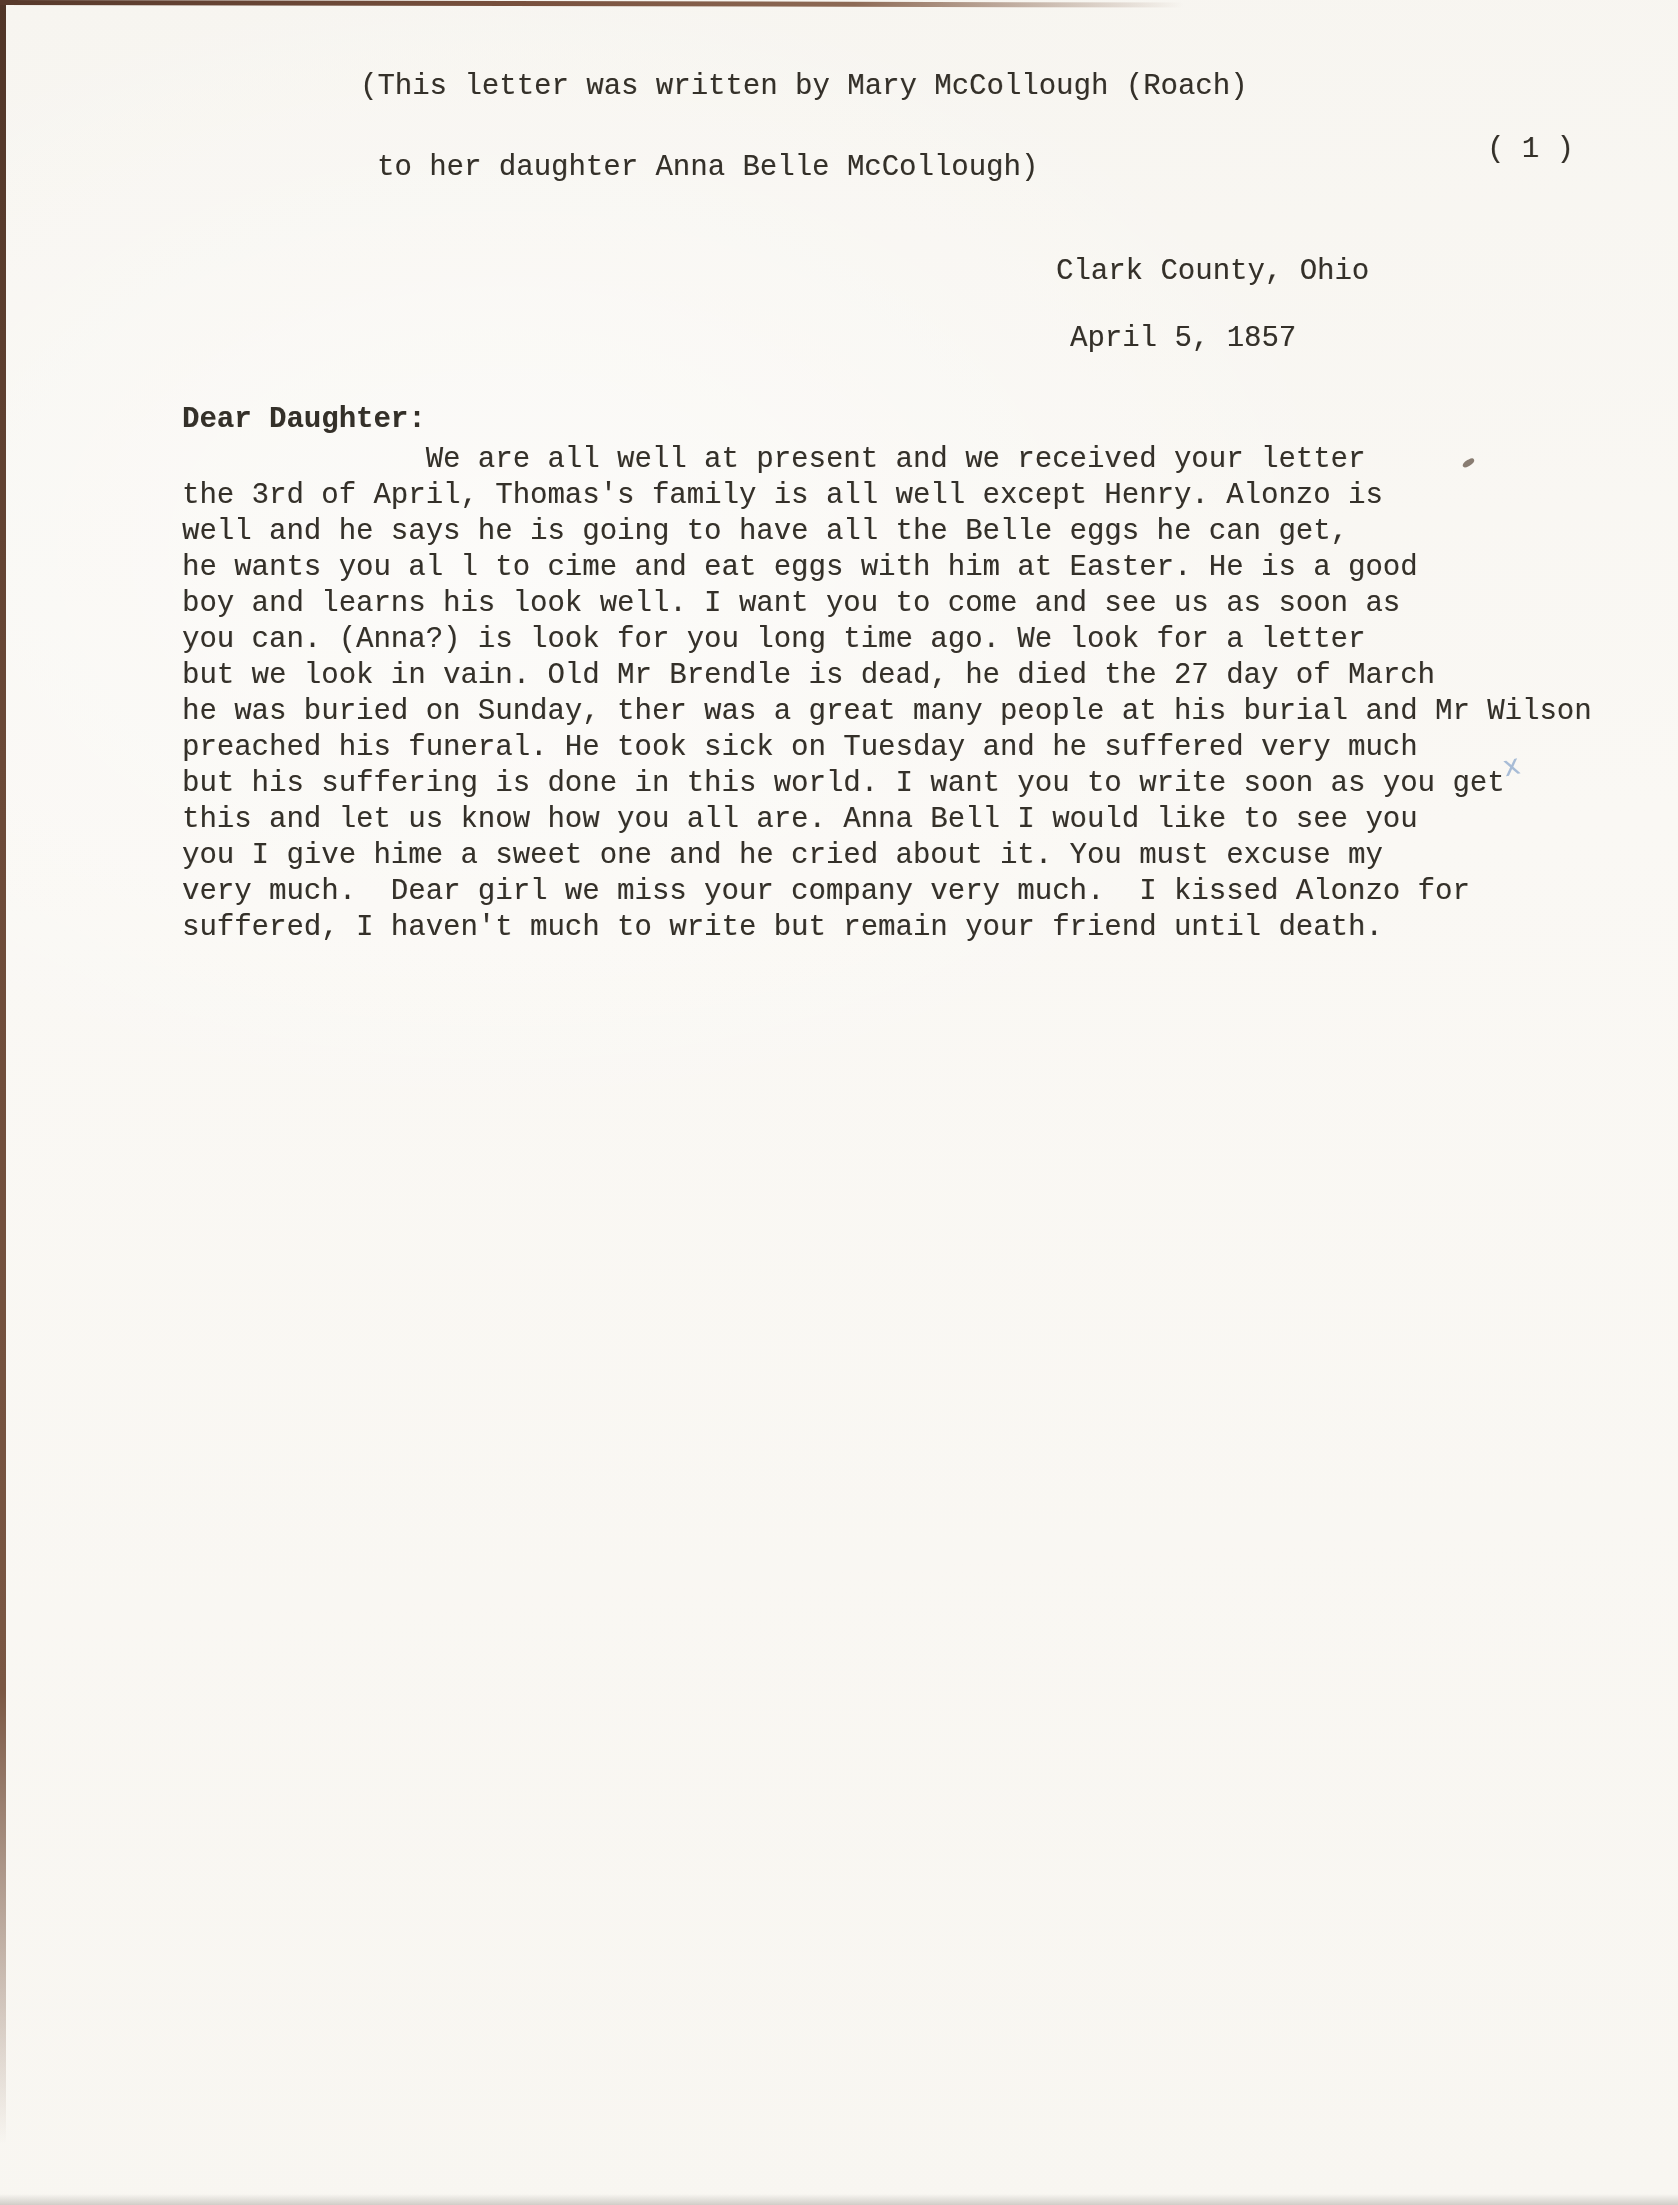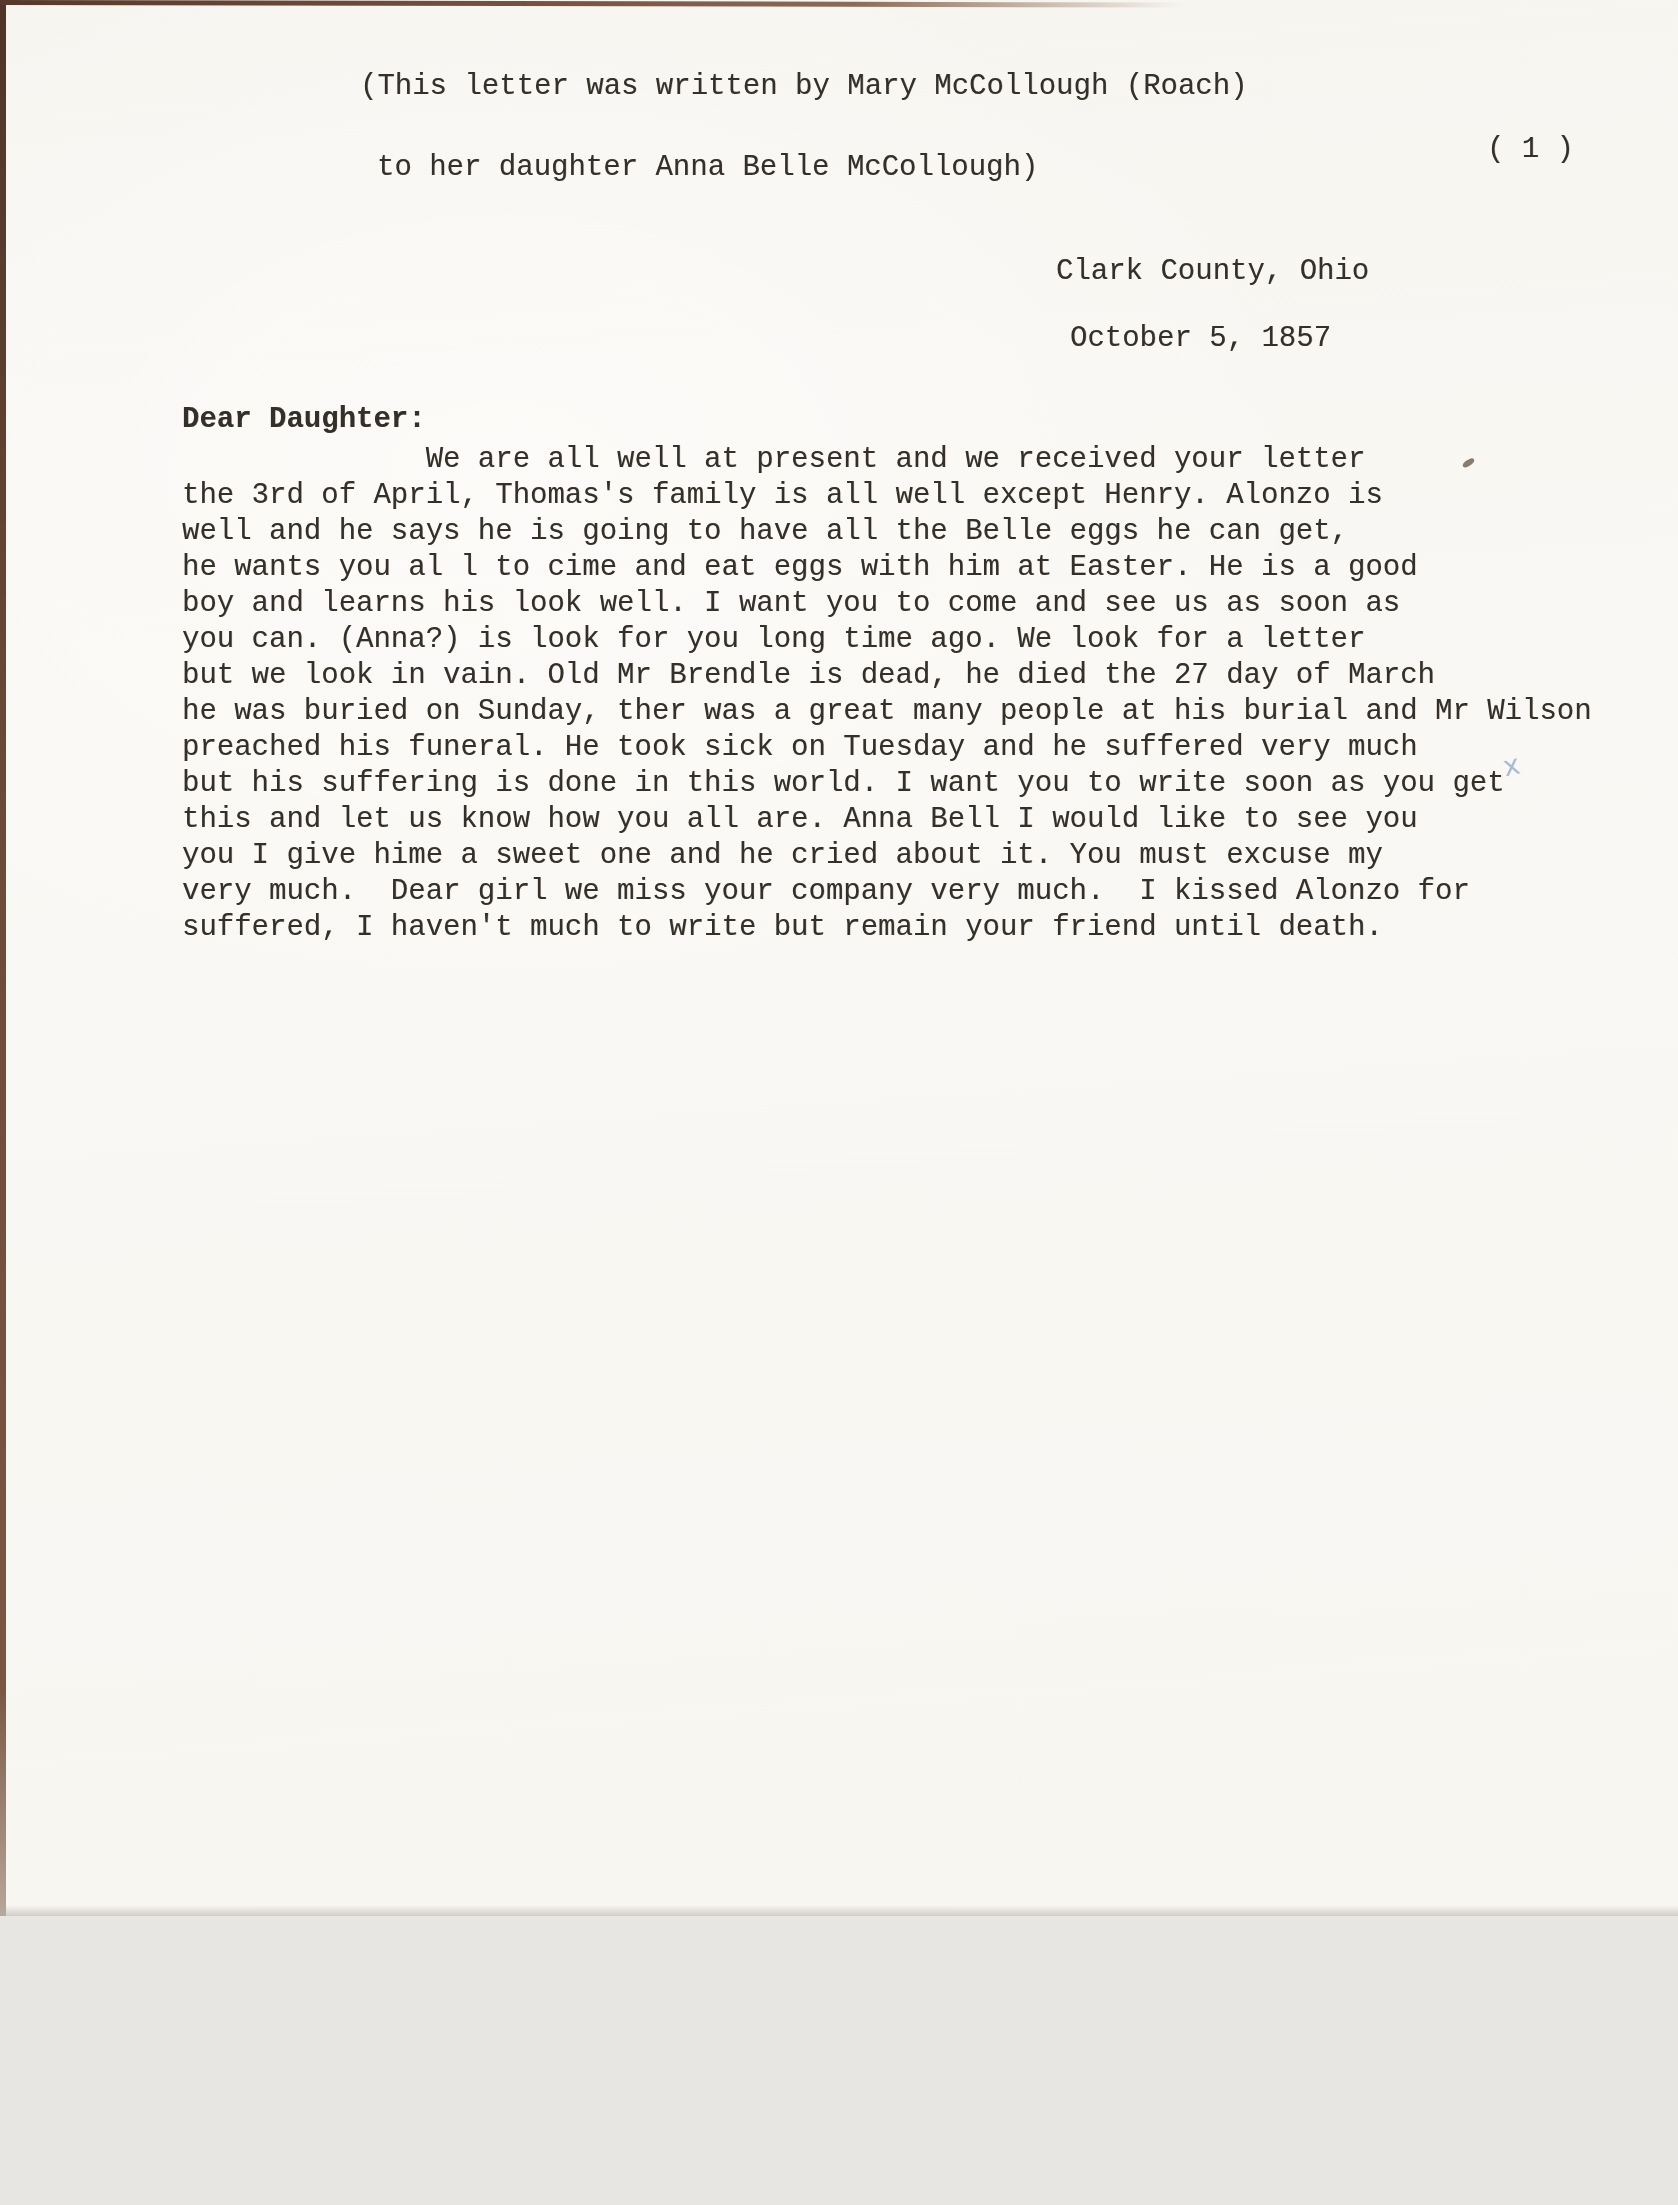--- a/index.html
+++ b/index.html
@@ -3,21 +3,21 @@
 <meta charset="utf-8">
 <style>
   html, body {
     margin: 0;
     padding: 0;
     background: #e8e6e2;
   }
   .page {
     position: relative;
     width: 1679px;
-    height: 1916px;
+    height: 2205px;
     background:
       radial-gradient(ellipse 1270px 847px at 30% 25%, rgba(255,255,255,0.5), rgba(255,255,255,0) 70%),
       linear-gradient(176deg, #f7f5f0 0%, #faf8f4 40%, #f8f6f1 100%);
     overflow: hidden;
     font-family: "Liberation Mono", "DejaVu Sans Mono", monospace;
     color: #343029;
   }
   
   .edge-left {
     position: absolute;
@@ -90,21 +90,21 @@
   <div class="edge-bottom"></div>
 
   <div class="typed" style="left:360px; top:72px;">(This letter was written by Mary McCollough (Roach)</div>
 
   <div class="typed" style="left:377px; top:145px;margin-top:8px;">to her daughter Anna Belle McCollough)</div>
 
   <div class="typed" style="left:1487px; top:135px;">( 1 )</div>
 
   <div class="typed" style="left:1056px; top:257px;">Clark County, Ohio</div>
 
-  <div class="typed" style="left:1070px; top:324px;">October 5, 1857</div>
+  <div class="typed" style="left:1070px; top:324px;">April 5, 1857</div>
 
   <div class="typed" style="left:182px; top:405px;font-weight:bold;">Dear Daughter:</div>
 
   <div class="body-block">
       <div class="letter-line">              We are all well at present and we received your letter</div>
       <div class="letter-line">the 3rd of April, Thomas's family is all well except Henry. Alonzo is</div>
       <div class="letter-line">well and he says he is going to have all the Belle eggs he can get,</div>
       <div class="letter-line">he wants you al l to cime and eat eggs with him at Easter. He is a good</div>
       <div class="letter-line">boy and learns his look well. I want you to come and see us as soon as</div>
       <div class="letter-line">you can. (Anna?) is look for you long time ago. We look for a letter</div>

